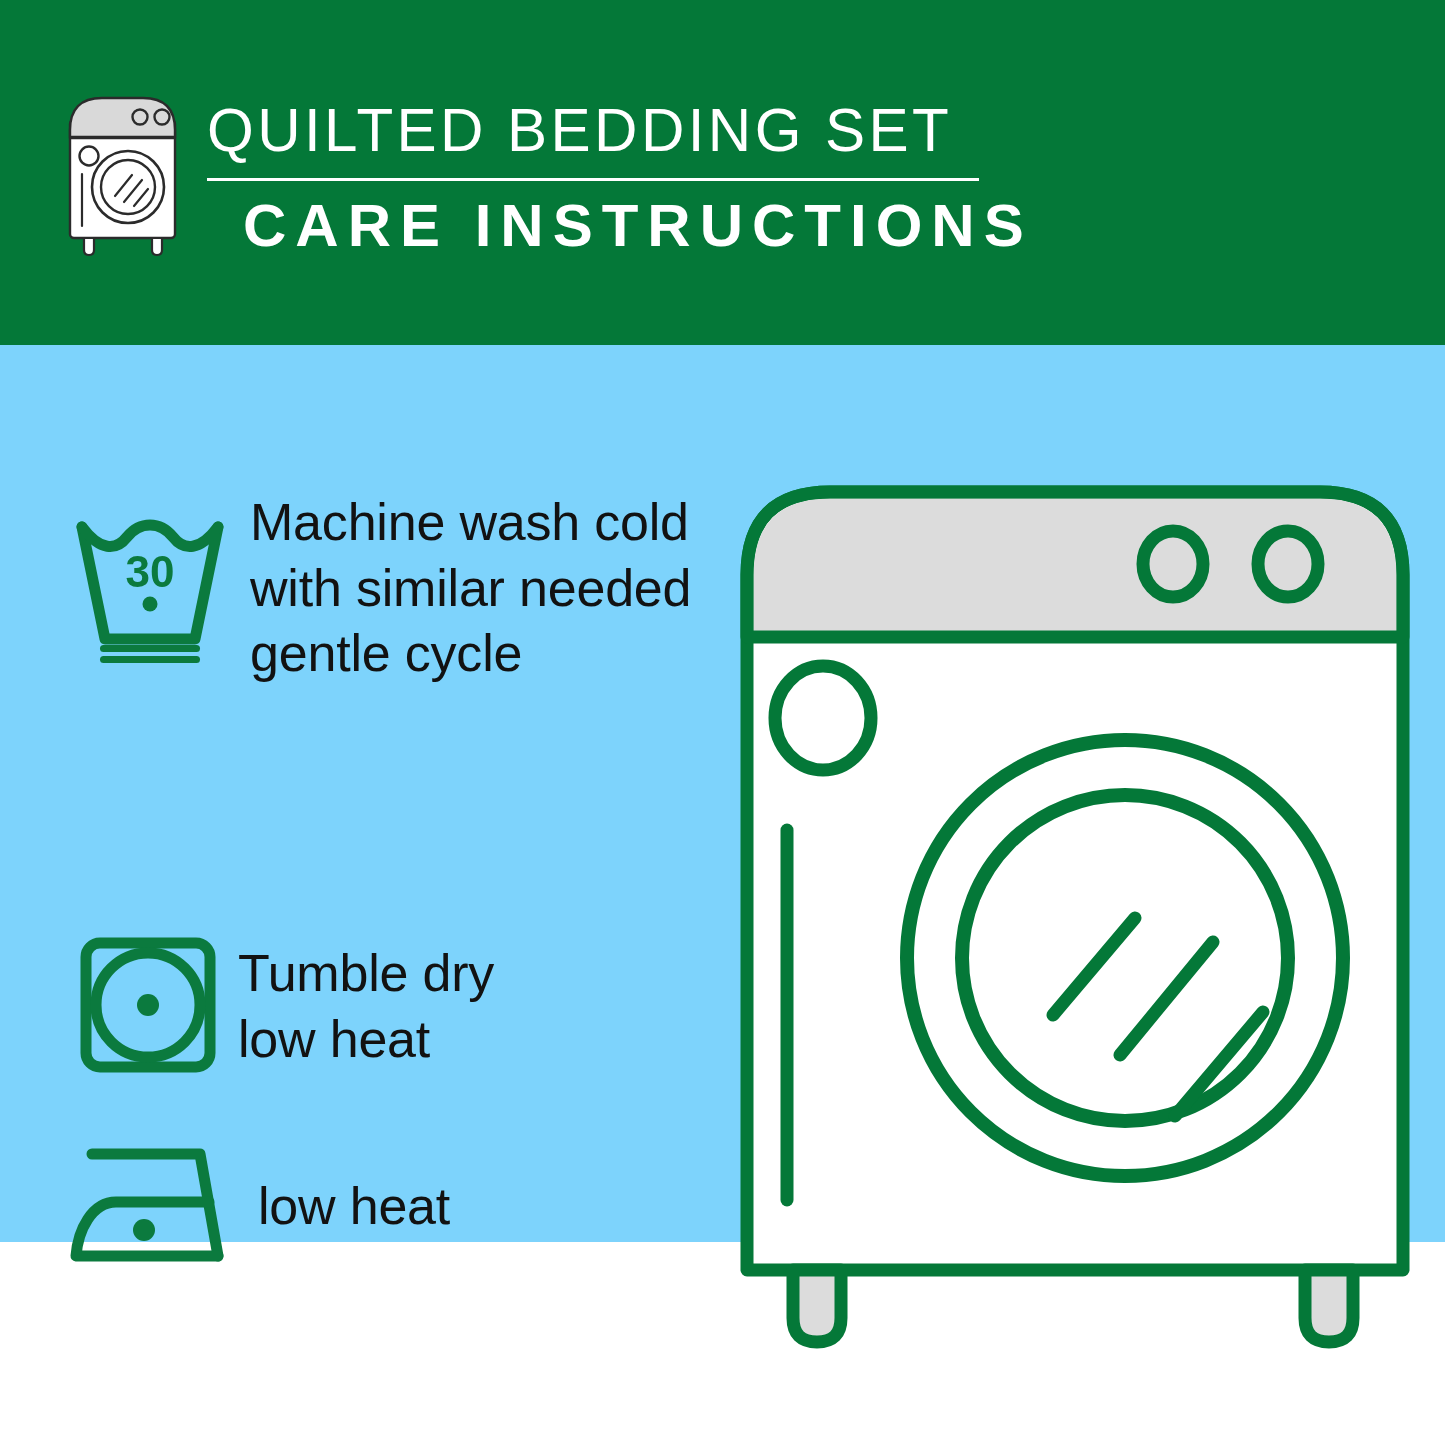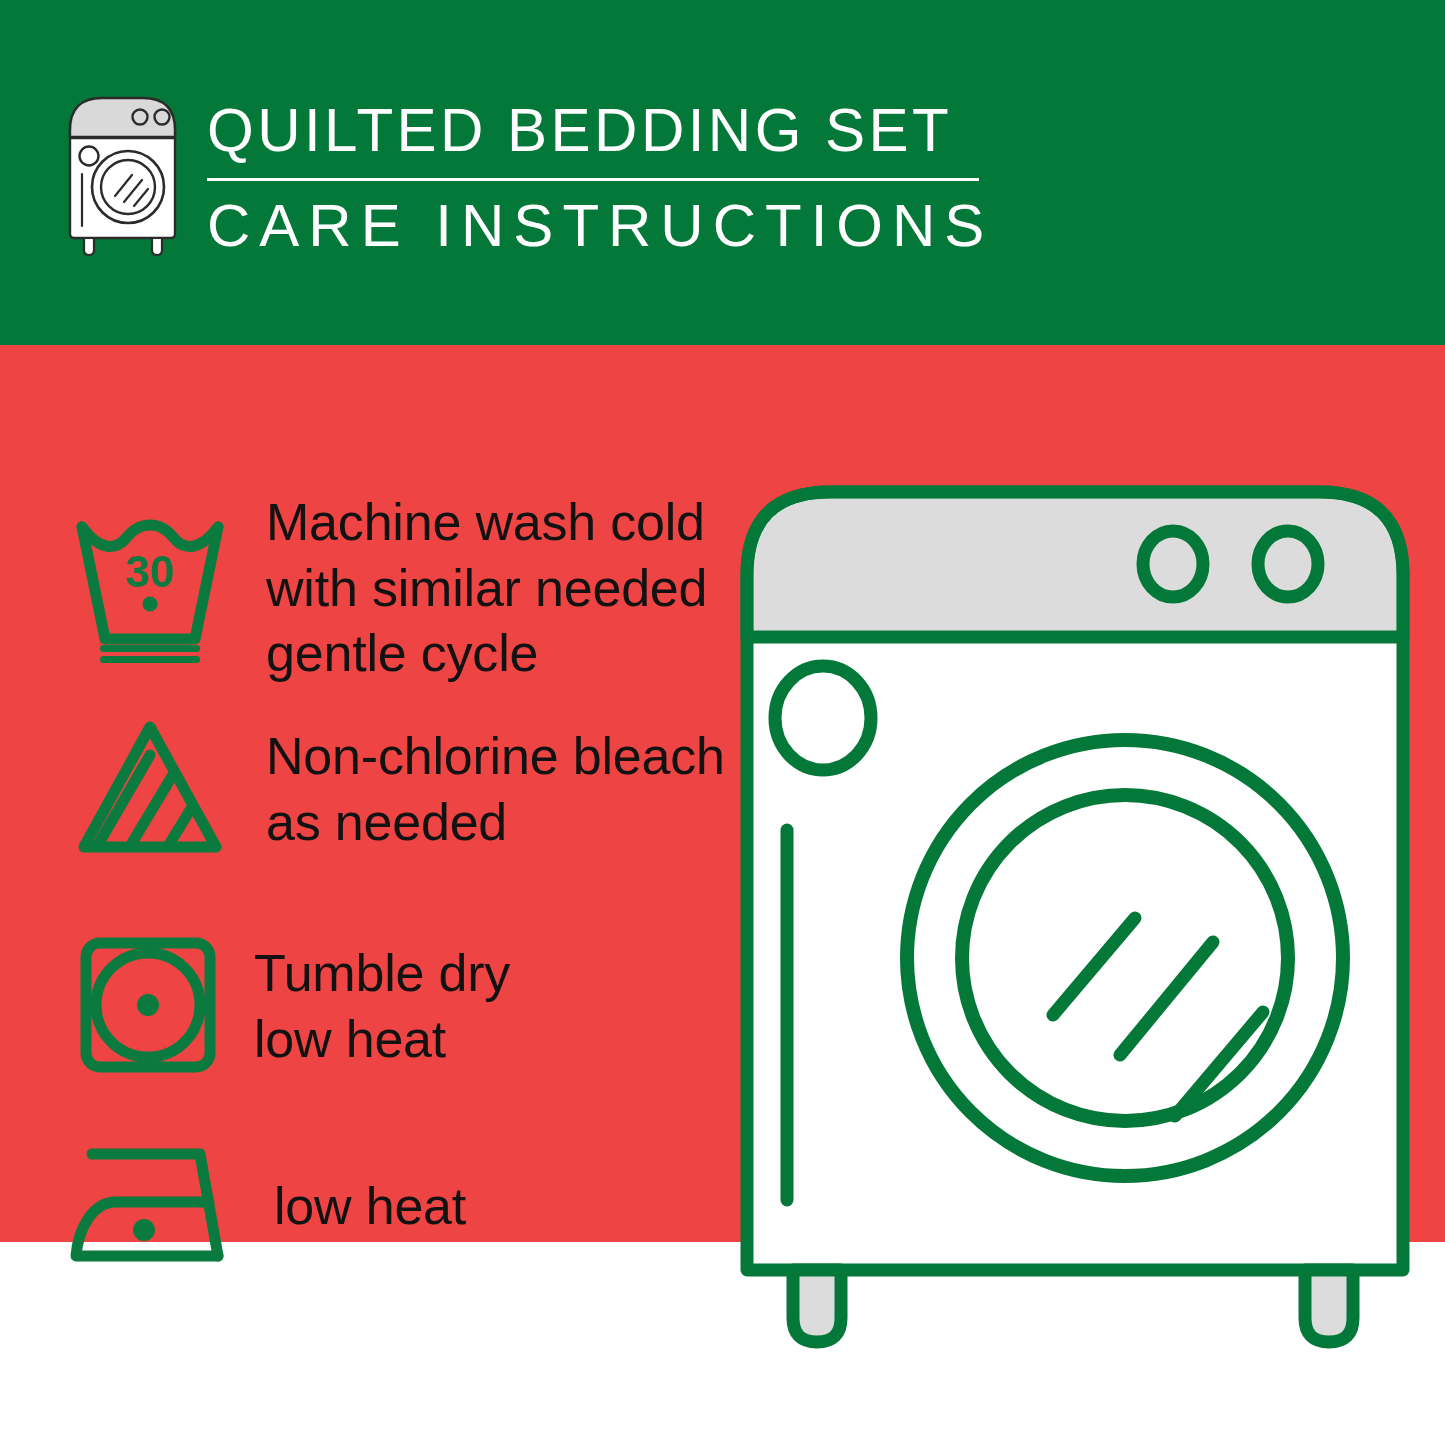--- a/index.html
+++ b/index.html
@@ -2,21 +2,21 @@
 <html><head>
 <meta charset="utf-8">
 <style>
   * { margin:0; padding:0; box-sizing:border-box; }
   html, body { width:1445px; height:1445px; }
   body {
     background:#ffffff;
     font-family:"Liberation Sans", sans-serif;
     overflow:hidden;
   }
-  .page { position:relative; width:1445px; height:1242px; background:#ef4444; }
+  .page { position:relative; width:1445px; height:1242px; background:#7dd3fc; }
 
   
   .header {
     position:absolute; left:0; top:0;
     width:1445px; height:345px;
     background:#047838;
   }
   .header-inner {
     position:absolute; left:60px; top:92px;
     display:flex; align-items:flex-start;
@@ -35,31 +35,32 @@
     transform-origin:left center;
   }
   .title-rule {
     width:772px; height:3px; background:#ffffff;
     margin:17px 0 14px 0;
   }
   .title-sub {
     color:#ffffff;
     font-family:"Liberation Sans Narrow","Liberation Sans", sans-serif;
     font-size:60px;
-    font-weight:400;
+    font-weight:700;
     letter-spacing:9px;
     line-height:1.02;
     white-space:nowrap;
+    margin-left:36px;
   }
 
   
   .rows { position:absolute; left:0; top:345px; width:720px; height:1100px; }
   .row {
     position:absolute;
-    display:flex; align-items:center;gap:16px;
+    display:flex; align-items:center;
   }
   .row-icon { flex:0 0 auto; }
   .row-text {
     margin-left:20px;
     color:#121212;
     font-size:52px;
     line-height:1.26;
     font-weight:400;
     letter-spacing:-0.2px;
   }
@@ -132,34 +133,20 @@
           <rect x="30" y="147" width="100" height="7" rx="3.5" fill="#0b7a3e"></rect>
         </svg>
       </div>
       <div class="row-text">
         <span>Machine wash cold</span>
         <span>with similar needed</span>
         <span>gentle cycle</span>
       </div>
     </div>
 
-    <div class="row row-bleach">
-      <div class="row-icon">
-        <svg viewBox="0 0 160 145" width="160" height="145" aria-hidden="true">
-          <path d="M80 12 L146 132 L14 132 Z" fill="none" stroke="#0b7a3e" stroke-width="11" stroke-linejoin="round"></path>
-          <line x1="80" y1="40" x2="29" y2="128" stroke="#0b7a3e" stroke-width="11" stroke-linecap="round"></line>
-          <line x1="104" y1="58" x2="62" y2="128" stroke="#0b7a3e" stroke-width="11" stroke-linecap="round"></line>
-          <line x1="122" y1="92" x2="100" y2="128" stroke="#0b7a3e" stroke-width="11" stroke-linecap="round"></line>
-        </svg>
-      </div>
-      <div class="row-text">
-        <span>Non-chlorine bleach</span>
-        <span>as needed</span>
-      </div>
-    </div>
 
     <div class="row row-dry">
       <div class="row-icon">
         <svg viewBox="0 0 140 140" width="140" height="140" aria-hidden="true">
           <rect x="8" y="8" width="124" height="124" rx="14" fill="none" stroke="#0b7a3e" stroke-width="11"></rect>
           <circle cx="70" cy="70" r="52" fill="none" stroke="#0b7a3e" stroke-width="11"></circle>
           <circle cx="70" cy="70" r="11" fill="#0b7a3e"></circle>
         </svg>
       </div>
       <div class="row-text">

